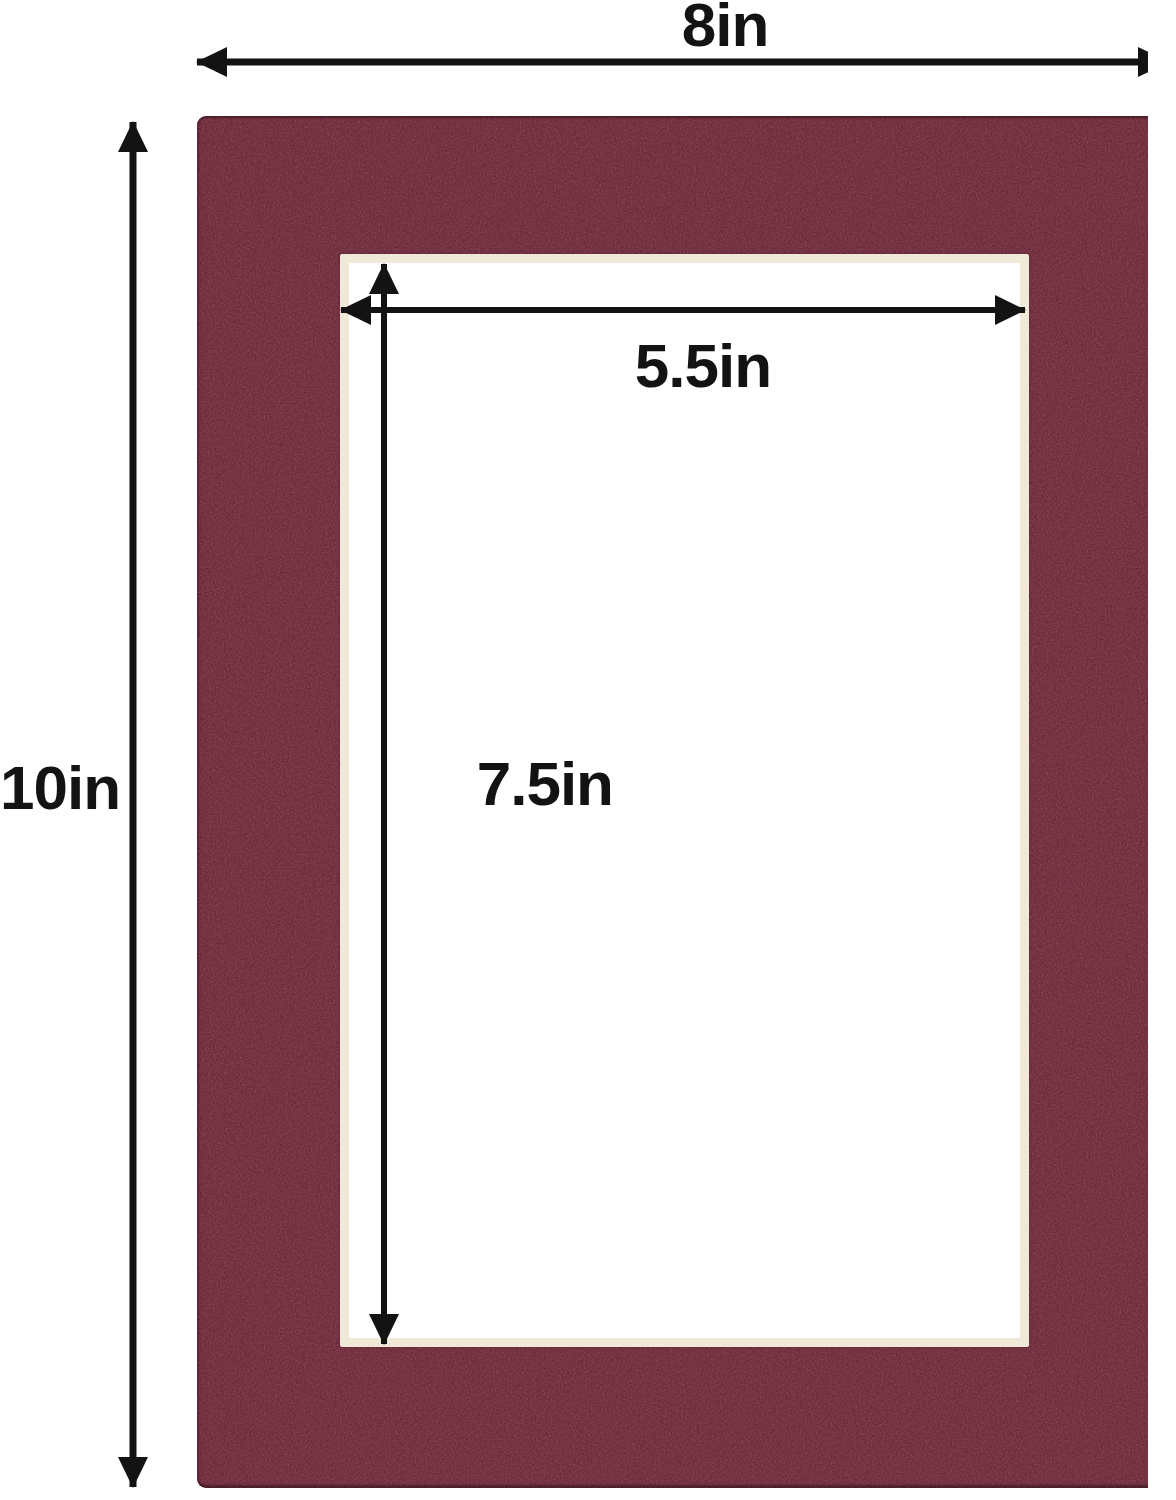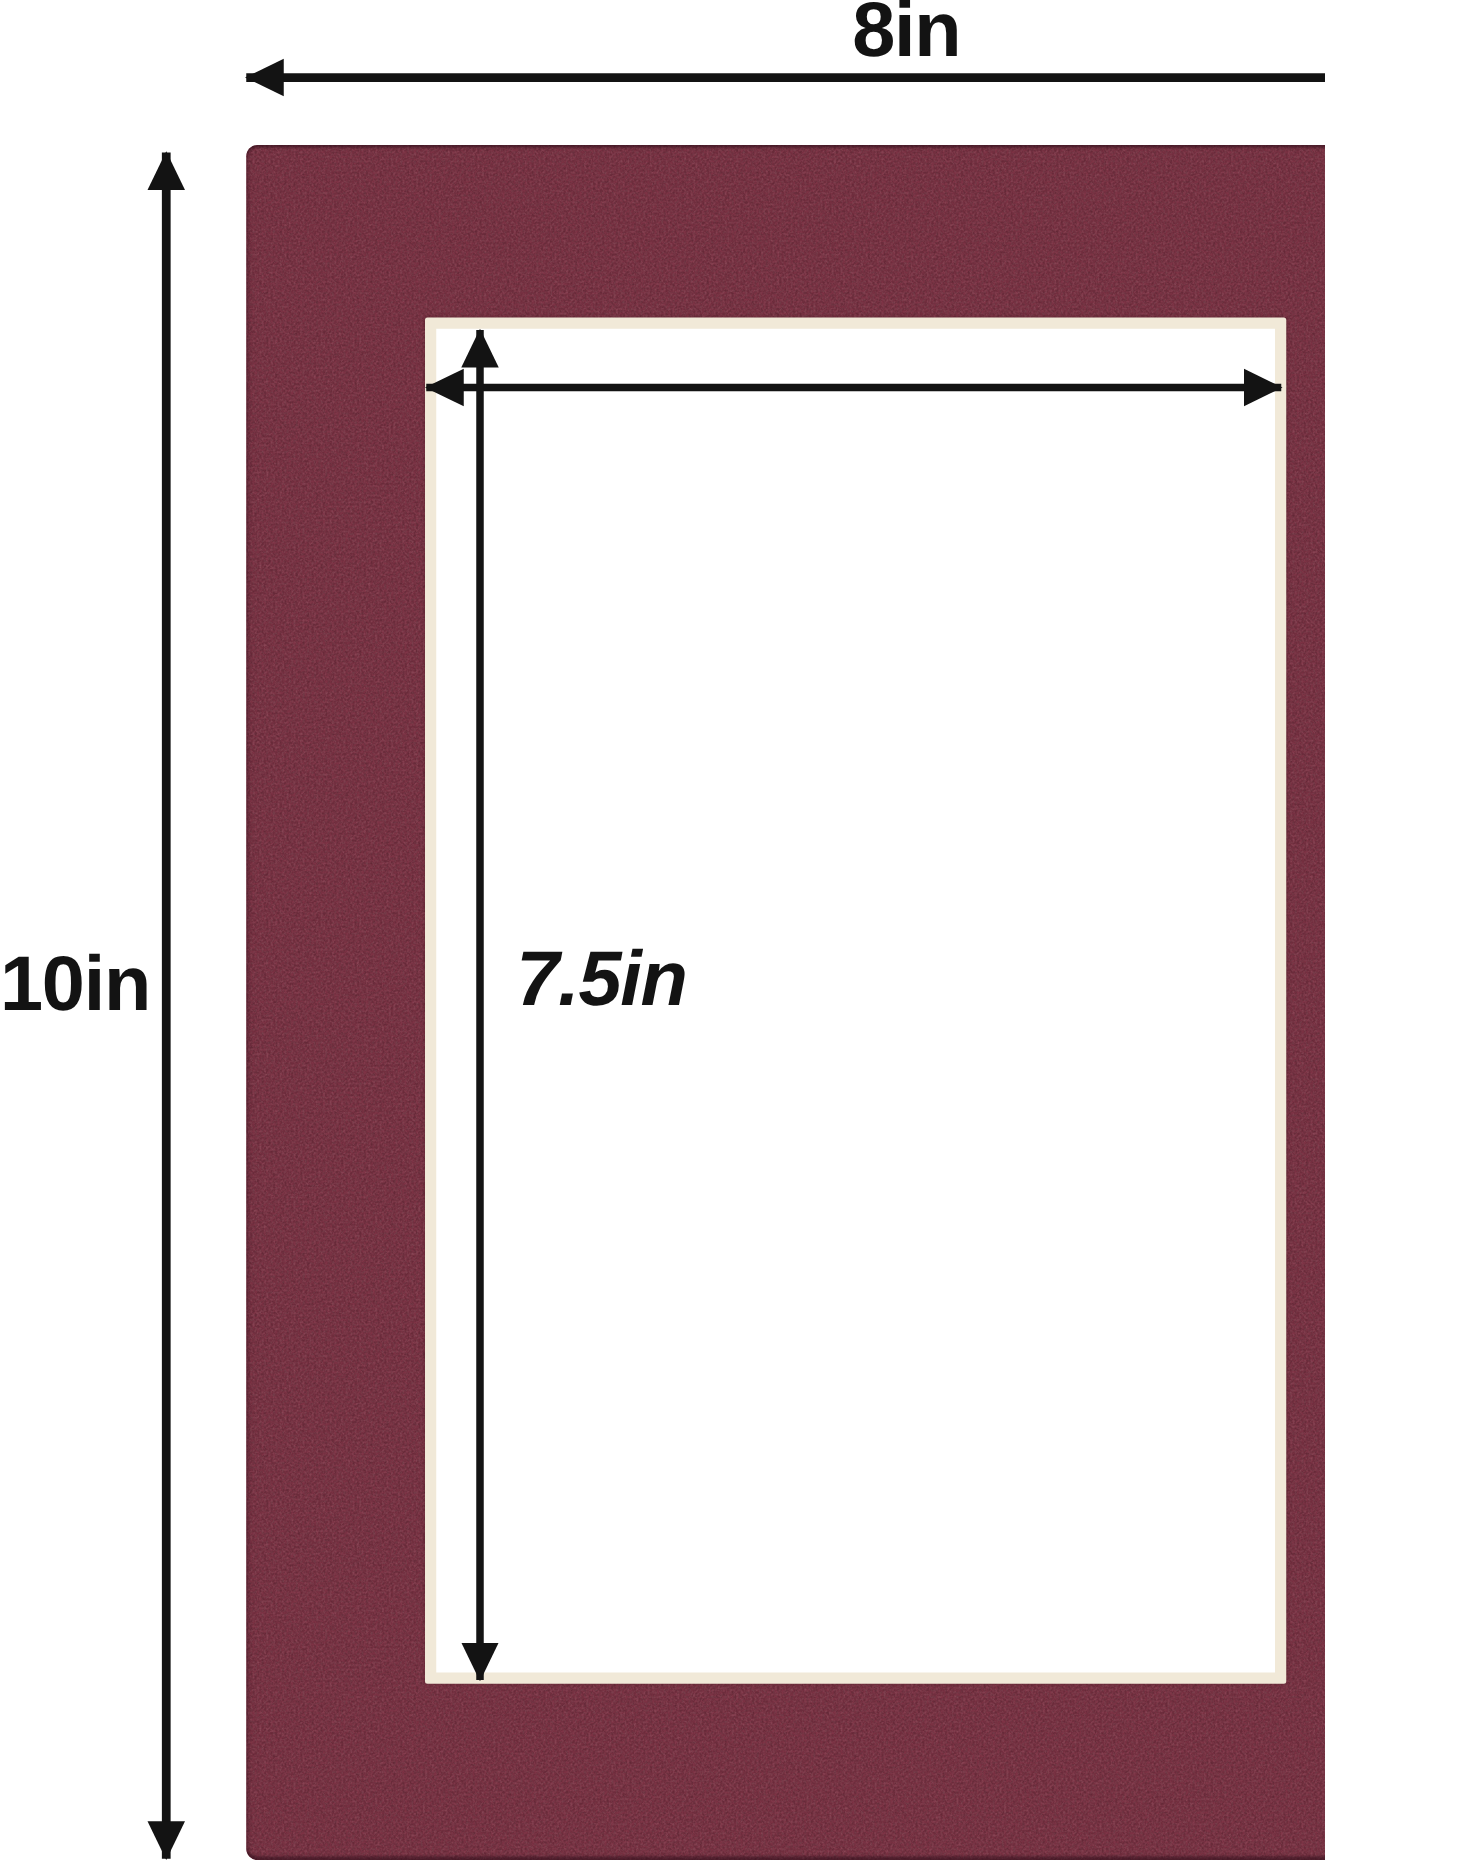--- a/index.html
+++ b/index.html
@@ -2,21 +2,21 @@
 <html style="--mat: #7d3345; --bevel: #f1e9d8; --opening: #ffffff; --arrow: #131313; --background: #ffffff;"><head>
 <meta charset="utf-8">
 <style>
   html, body {
     margin: 0;
     padding: 0;
     background: #ffffff;
   }
   .canvas {
     position: relative;
-    width: 1060px;
+    width: 1148px;
     height: 1500px;
     background: var(--background, #ffffff);
     overflow: hidden;
     font-family: "Liberation Sans", "DejaVu Sans", sans-serif;
   }
 
   
   .mat {
     position: absolute;
     left: 197px;
@@ -76,21 +76,21 @@
     font-weight: 700;
     font-size: 62px;
     line-height: 1;
     letter-spacing: -1px;
     color: var(--arrow, #131313);
     white-space: nowrap;
   }
   .label-outer-width  { left: 620px; top: -6px;  width: 210px; text-align: center; }
   .label-outer-height { left: 0px;   top: 757px; width: 112px; text-align: center;  }
   .label-opening-width  { left: 603px; top: 335px; width: 200px; text-align: center; }
-  .label-opening-height { left: 413px; top: 753px; width: 200px; text-align: left; font-style: italic;   }
+  .label-opening-height { left: 413px; top: 753px; width: 200px; text-align: right;   }
 </style>
 </head>
 <body>
 
 <div class="canvas">
 
   <div class="mat">
     <svg class="mat-texture" xmlns="http://www.w3.org/2000/svg">
       <defs>
         <filter id="texDark" x="0" y="0" width="100%" height="100%">
@@ -118,16 +118,17 @@
     <line x1="197" y1="62" x2="1168" y2="62" stroke-width="7" marker-start="url(#ah)" marker-end="url(#ah)"></line>
     <line x1="133" y1="122" x2="133" y2="1487" stroke-width="7" marker-start="url(#ah)" marker-end="url(#ah)"></line>
     <line x1="341" y1="310" x2="1025" y2="310" stroke-width="6" marker-start="url(#ah)" marker-end="url(#ah)"></line>
     <line x1="384" y1="264" x2="384" y2="1344" stroke-width="6" marker-start="url(#ah)" marker-end="url(#ah)"></line>
   </svg>
 
   <div class="dim-label label-outer-width">8in</div>
 
   <div class="dim-label label-outer-height">10in</div>
 
+  <div class="dim-label label-opening-width">5.5in</div>
 
   <div class="dim-label label-opening-height">7.5in</div>
 
 </div>
 
 </body></html>

